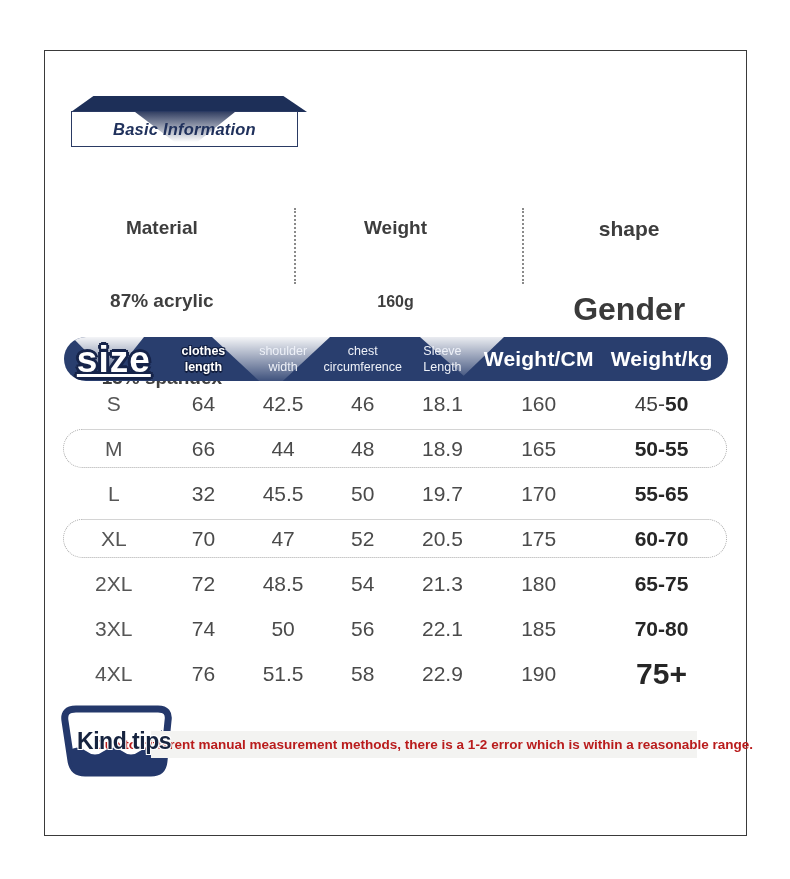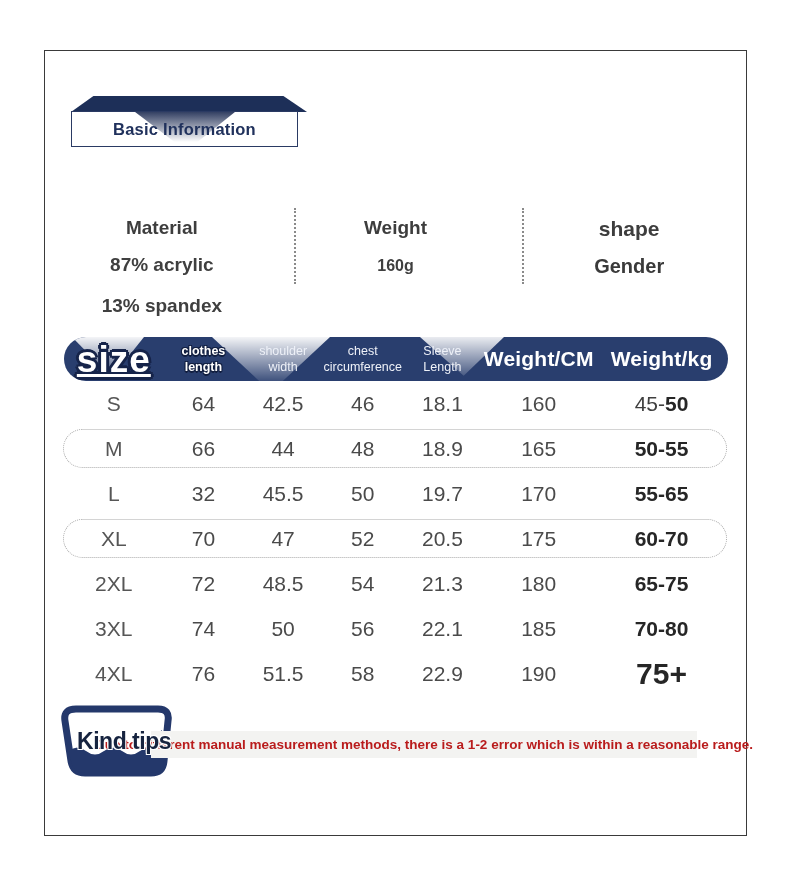--- a/index.html
+++ b/index.html
@@ -24,40 +24,40 @@
     background:var(--navy-dark);
     clip-path:polygon(0% 100%, 9.5% 0%, 90% 0%, 100% 100%);
   }
   .ribbon-box{
     position:absolute;left:0;top:15px;width:227px;height:36px;
     background:#fff;border:1.5px solid #2a3a63;
     display:flex;align-items:center;justify-content:center;
   }
   .ribbon-box span{
     font-size:16.5px;font-weight:bold;color:#20315c;letter-spacing:.2px;
-    position:relative;z-index:3;
+    position:relative;z-index:3;font-style:italic;
   }
   .ribbon-shadow{
     position:absolute;left:62px;top:16px;width:104px;height:30px;z-index:2;
     background:linear-gradient(to bottom, rgba(34,48,86,.92), rgba(34,48,86,0));
     clip-path:polygon(2% 0%, 98% 0%, 62% 100%, 40% 100%);
   }
 
   
   .info-row{
     position:absolute;left:0;top:150px;width:100%;height:115px;
     display:flex;
   }
-  .info-col{flex:1;display:flex;flex-direction:column;align-items:center;padding-top:16px;}
+  .info-col{flex:1;display:flex;flex-direction:column;align-items:center;padding-top:16px;gap:36px;}
   .info-title{font-size:19px;font-weight:bold;color:#3d3d3d;}
   .info-line{font-size:19px;font-weight:bold;color:#3f3f3f;margin-top:15px;}
   .info-line + .info-line{margin-top:19px;}
   .info-value{font-size:16px;font-weight:bold;color:#3f3f3f;margin-top:18px;}
   .info-title.shape-title{font-size:21px;}
-  .info-value.gender{font-size:20px;margin-top:14px;color:#3a3a3a;}
+  .info-value.gender{font-size:32px;margin-top:14px;color:#3a3a3a;}
   .v-sep{
     position:absolute;top:157px;height:76px;width:0;
     border-left:2px dotted #8a8a8a;
   }
   .v-sep.sep1{left:249px;}
   .v-sep.sep2{left:477px;}
 
   
   .table{position:absolute;left:19px;top:286px;width:664px;}
   .t-head{

